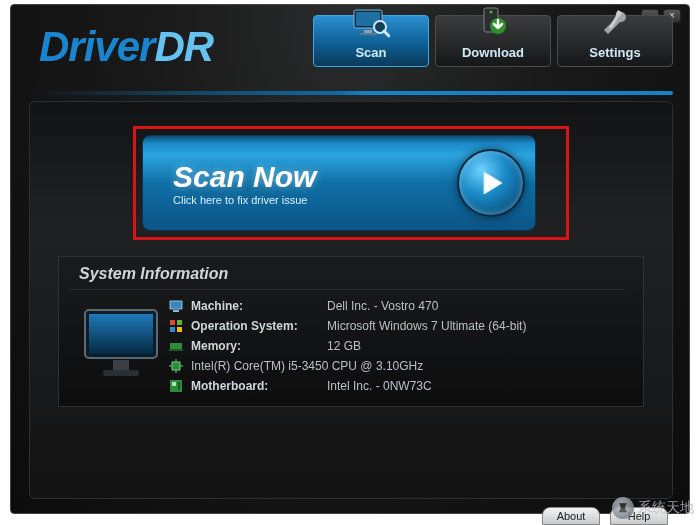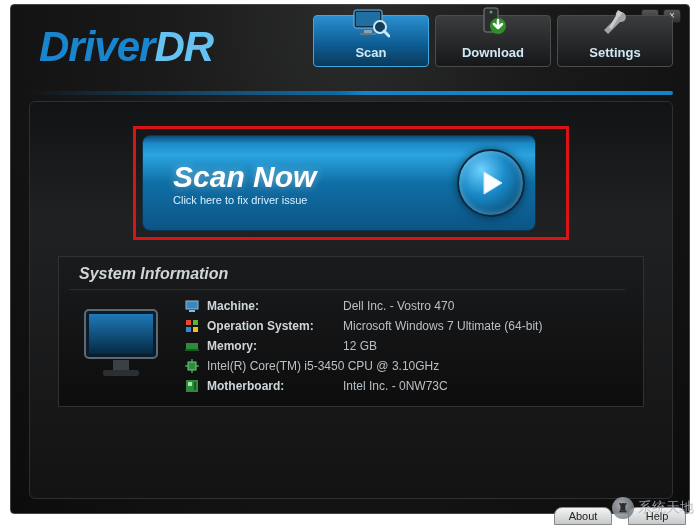--- a/index.html
+++ b/index.html
@@ -117,33 +117,33 @@
     padding: 6px 18px 10px 10px;
   }
   .sys-head {
     color: #cfd6da; font-weight: bold; font-style: italic;
     font-size: 16px;
     border-bottom: 1px solid #2a2c2e;
     padding: 2px 4px 6px 10px;
     margin-bottom: 6px;
   }
   .sys-body {
-    display: flex; gap: 16px; align-items: center;
+    display: flex; align-items: center;
     padding-left: 10px;
   }
   .monitor-ic { flex: 0 0 90px; }
   .sys-table { font-size: 12px; color: #cfd6da; }
   .sys-row { display: flex; align-items: center; gap: 8px; height: 20px; }
   .sys-row .sic { width: 14px; height: 14px; }
   .sys-row .lbl { width: 128px; font-weight: bold; }
   .sys-row .val { color: #b9c0c5; }
 
   .footer-btns {
-    position: absolute; right: 14px; bottom: 0px;
-    display: flex; gap: 16px; margin-left: 46px;
+    position: absolute; right: 32px; bottom: 0px;
+    display: flex; gap: 10px; margin-left: 46px;
   }
   .pill {
     background: linear-gradient(#f4f4f4,#c7c9cb);
     border: 1px solid #888;
     border-radius: 8px 8px 0 0;
     width: 58px; height: 18px;
     font-size: 11px; text-align: center; line-height: 16px;
     color: #232323; cursor: pointer;
   }
   .watermark {

